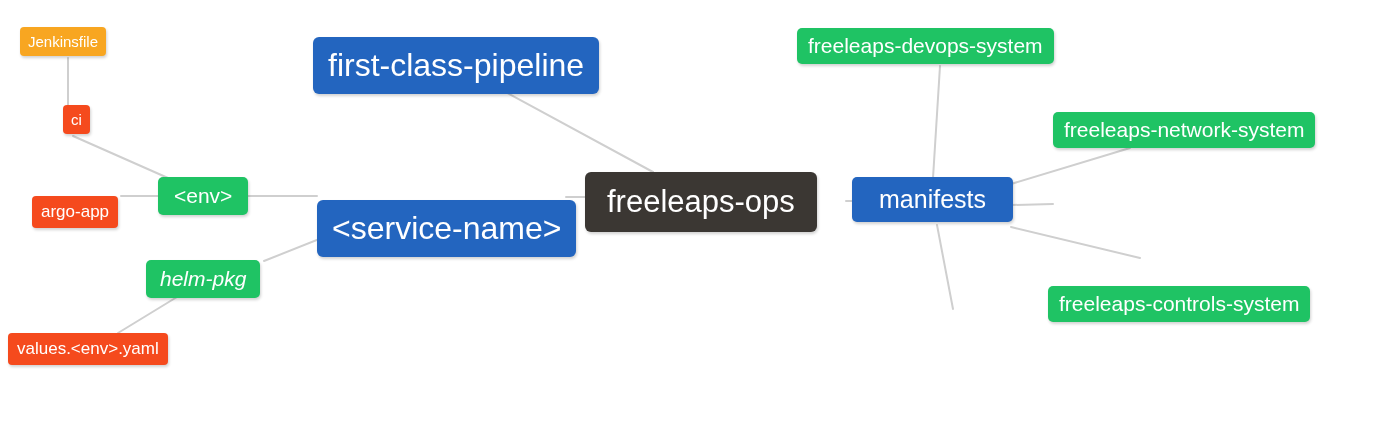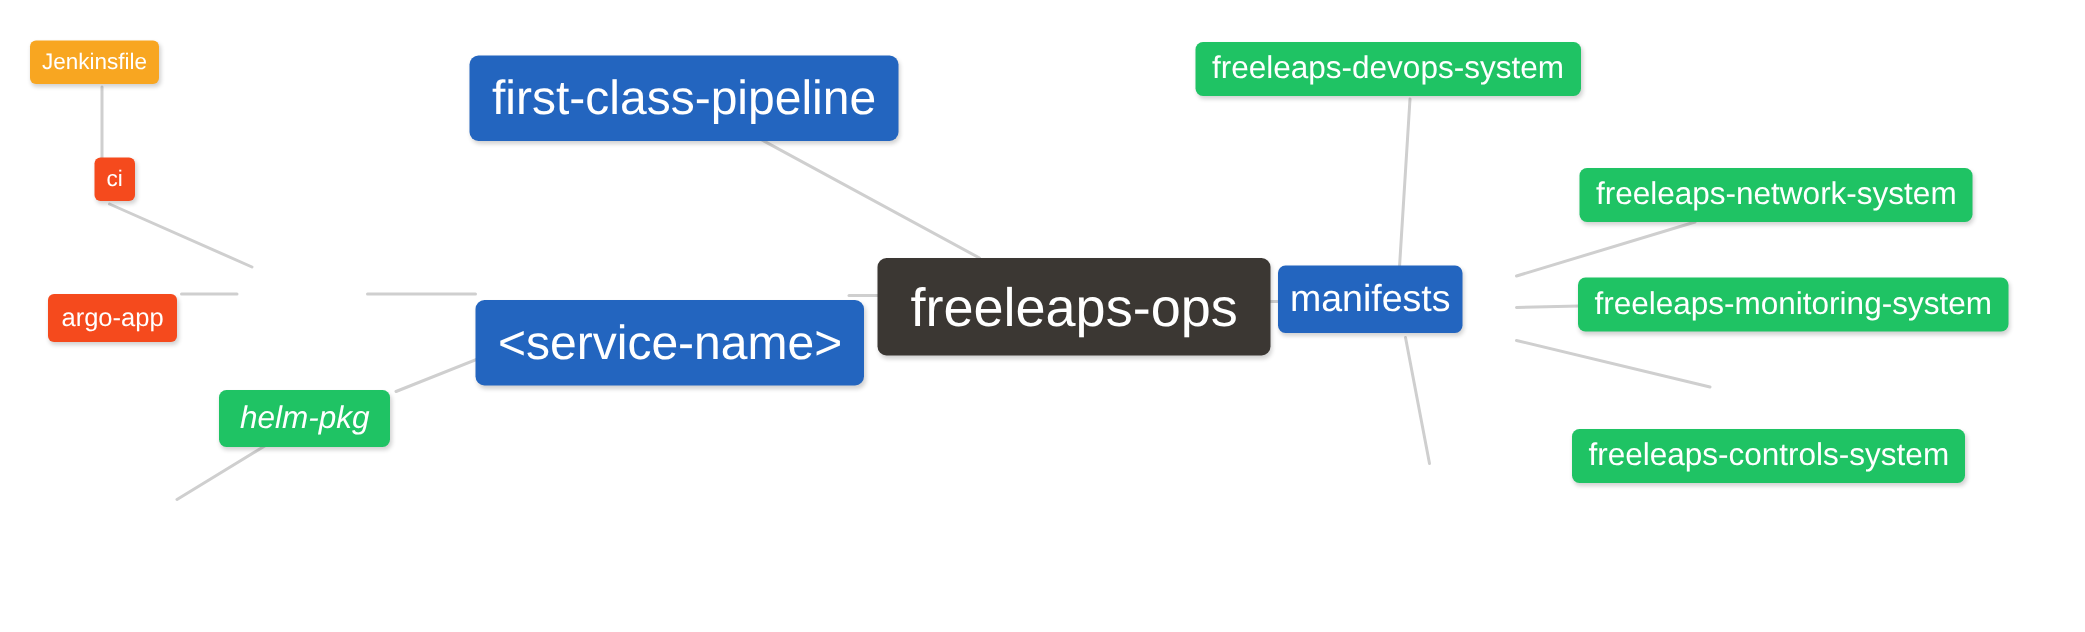--- a/index.html
+++ b/index.html
@@ -29,27 +29,27 @@
     display: inline-flex;
     align-items: center;
     justify-content: center;
     white-space: nowrap;
     color: var(--text, #ffffff);
     border-radius: 5px;
     box-shadow: 1px 2px 3px rgba(0,0,0,0.18);
     cursor: pointer;
     line-height: 1.15;
   }
-  .node.root   { background: var(--root, #3b3733);   font-size: 36px; padding: 12px 22px; border-radius: 6px; }
+  .node.root   { background: var(--root, #3b3733);   font-size: 31px; padding: 12px 22px; border-radius: 6px; }
   .node.blue   { background: var(--blue, #2365bf); }
   .node.green  { background: var(--green, #1fc364); }
   .node.red    { background: var(--red, #f54a1d); }
   .node.orange { background: var(--orange, #f8a621); }
   .node.size-xl { font-size: 32px; padding: 10px 15px; border-radius: 6px; }
-  .node.size-lg { font-size: 25px; padding: 8px 8px; }
+  .node.size-lg { font-size: 25px; padding: 8px 27px; }
   .node.size-md { font-size: 21px; padding: 6px 11px; }
   .node.size-sm { font-size: 17px; padding: 6px 9px; border-radius: 4px; }
   .node.size-xs { font-size: 15px; padding: 6px 8px; border-radius: 4px; }
 </style>
 </head>
 <body>
 
 <div id="canvas">
 
   <svg id="edges" viewBox="0 0 1390 421" xmlns="http://www.w3.org/2000/svg">
@@ -68,34 +68,35 @@
     <line x1="1011" y1="227" x2="1140" y2="258"></line>
     <line x1="937" y1="225" x2="953" y2="309"></line>
   </svg>
 
   <div class="node orange size-xs" style="left:20px; top:27px;">Jenkinsfile</div>
 
   <div class="node red size-xs" style="left:63px; top:105px;">ci</div>
 
   <div class="node red size-sm" style="left:32px; top:196px;">argo-app</div>
 
+  <div class="node green size-md" style="left:158px; top:177px; padding:7px 16px;">&lt;env&gt;</div>
 
   <div class="node blue size-xl" style="left:313px; top:37px;">first-class-pipeline</div>
 
   <div class="node blue size-xl" style="left:317px; top:171px;margin-top:29px;">&lt;service-name&gt;</div>
 
   <div class="node green size-md" style="left:146px; top:260px; padding:7px 14px;font-style:italic;">helm-pkg</div>
 
+  <div class="node red size-sm" style="left:8px; top:333px;">values.&lt;env&gt;.yaml</div>
 
   <div class="node root" style="left:585px; top:172px;">freeleaps-ops</div>
 
   <div class="node blue size-lg" style="left:852px; top:177px;">manifests</div>
 
   <div class="node green size-md" style="left:1053px; top:112px;">freeleaps-network-system</div>
 
   <div class="node green size-md" style="left:797px; top:28px;">freeleaps-devops-system</div>
 
-  <div class="node green size-md" style="left:1052px; top:185px;">freeleaps-monitoring-system</div>
 
   <div class="node green size-md" style="left:1048px; top:258px;margin-top:28px;">freeleaps-controls-system</div>
 
 
 </div>
 
 </body></html>

